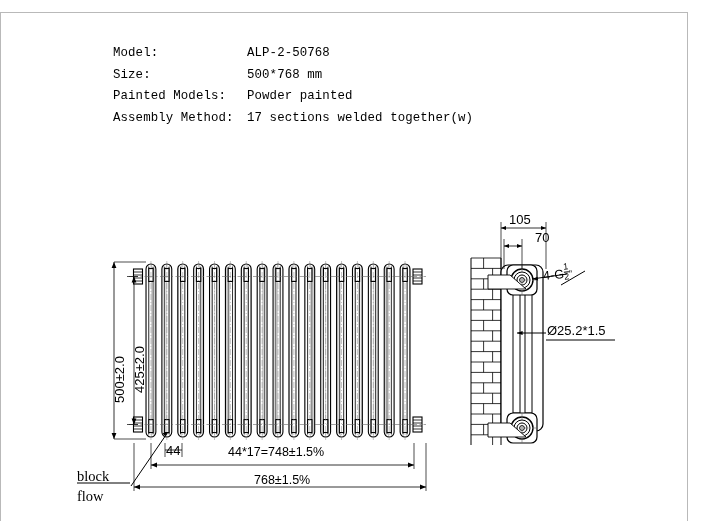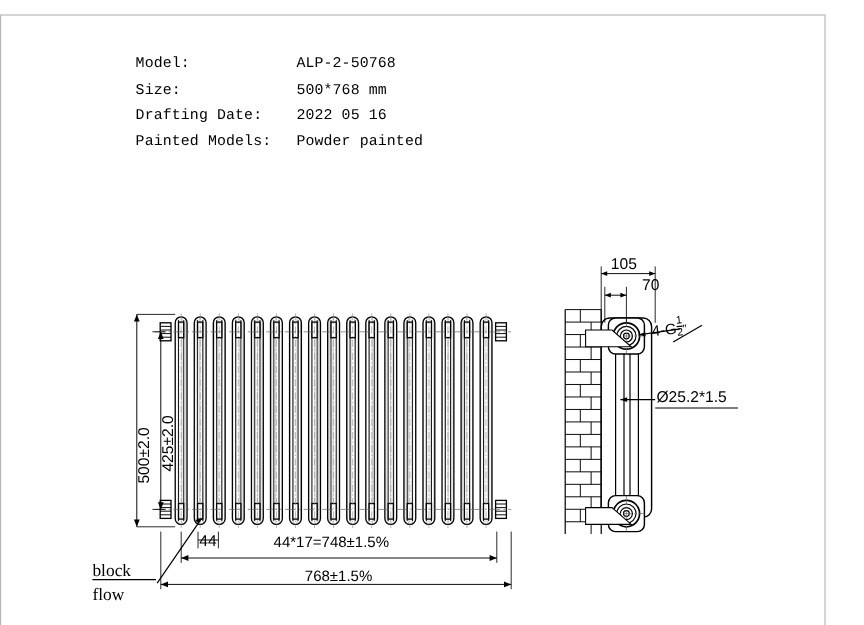--- a/index.html
+++ b/index.html
@@ -95,28 +95,26 @@
   <div id="spec-block">
     <div class="spec-row">
       <span class="spec-label">Model:</span>
       <span class="spec-value">ALP-2-50768</span>
     </div>
     <div class="spec-row">
       <span class="spec-label">Size:</span>
       <span class="spec-value">500*768 mm</span>
     </div>
     <div class="spec-row">
-      <span class="spec-label">Drafting Date:</span>
-      <span class="spec-value">2022 05 16</span>
-    </div>
-    <div class="spec-row">
       <span class="spec-label">Painted Models:</span>
       <span class="spec-value">Powder painted</span>
     </div>
     <div class="spec-row">
+      <span class="spec-label">Assembly Method:</span>
+      <span class="spec-value">17 sections welded together(w)</span>
     </div>
   </div>
 
   <svg id="drawing" viewBox="0 0 720 521">
     <defs>
 
       <pattern id="colHatch" width="3" height="3" patternUnits="userSpaceOnUse">
         <rect width="3" height="3" fill="#ffffff"></rect>
         <line x1="0.6" y1="0" x2="0.6" y2="3" stroke="#9a9a9a" stroke-width="0.5"></line>
       </pattern>

